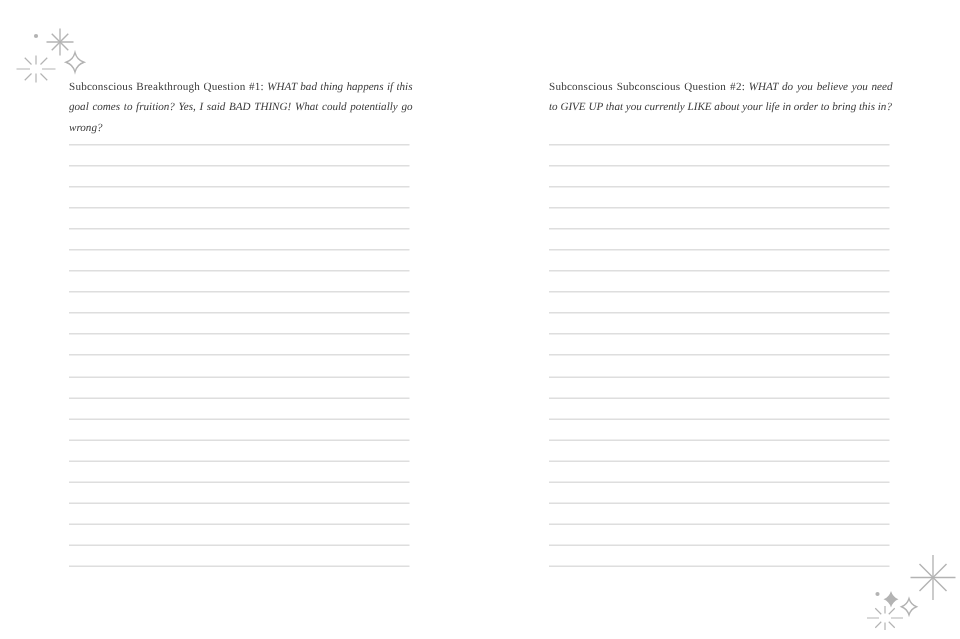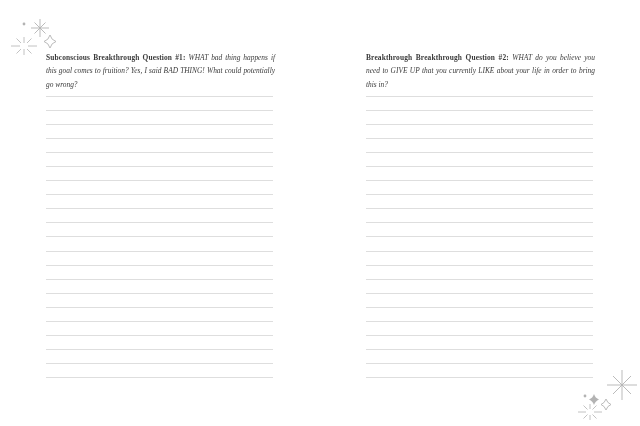--- a/index.html
+++ b/index.html
@@ -21,21 +21,21 @@
   .page-header{
     position:absolute;
     top:51px;
     width:229px;
     font-size:7.4px;
     line-height:13.4px;
     text-align:justify;
     color:var(--text-color);
   }
   .page-header .q-label{
-    font-weight:bold;
+    font-weight:normal;
     letter-spacing:0.15px;
   }
   .page-header .q-text{
     font-style:italic;
   }
   .left-header{left:46px;}
   .right-header{left:366px;}
   .ruled-lines{
     position:absolute;
     top:96px;
@@ -105,21 +105,21 @@
     <div class="ruled-line"></div>
     <div class="ruled-line"></div>
     <div class="ruled-line"></div>
     <div class="ruled-line"></div>
     <div class="ruled-line"></div>
     <div class="ruled-line"></div>
     <div class="ruled-line"></div>
   </div>
 
 <div class="page-header right-header">
-  <span class="q-label">Breakthrough Breakthrough Question #2:</span>
+  <span class="q-label">Subconscious Subconscious Question #2:</span>
   <span> </span>
   <span class="q-text">WHAT do you believe you need to GIVE UP that you currently LIKE about your life in order to bring this in?</span>
 </div>
 <div class="ruled-lines right-lines">
     <div class="ruled-line"></div>
     <div class="ruled-line"></div>
     <div class="ruled-line"></div>
     <div class="ruled-line"></div>
     <div class="ruled-line"></div>
     <div class="ruled-line"></div>

